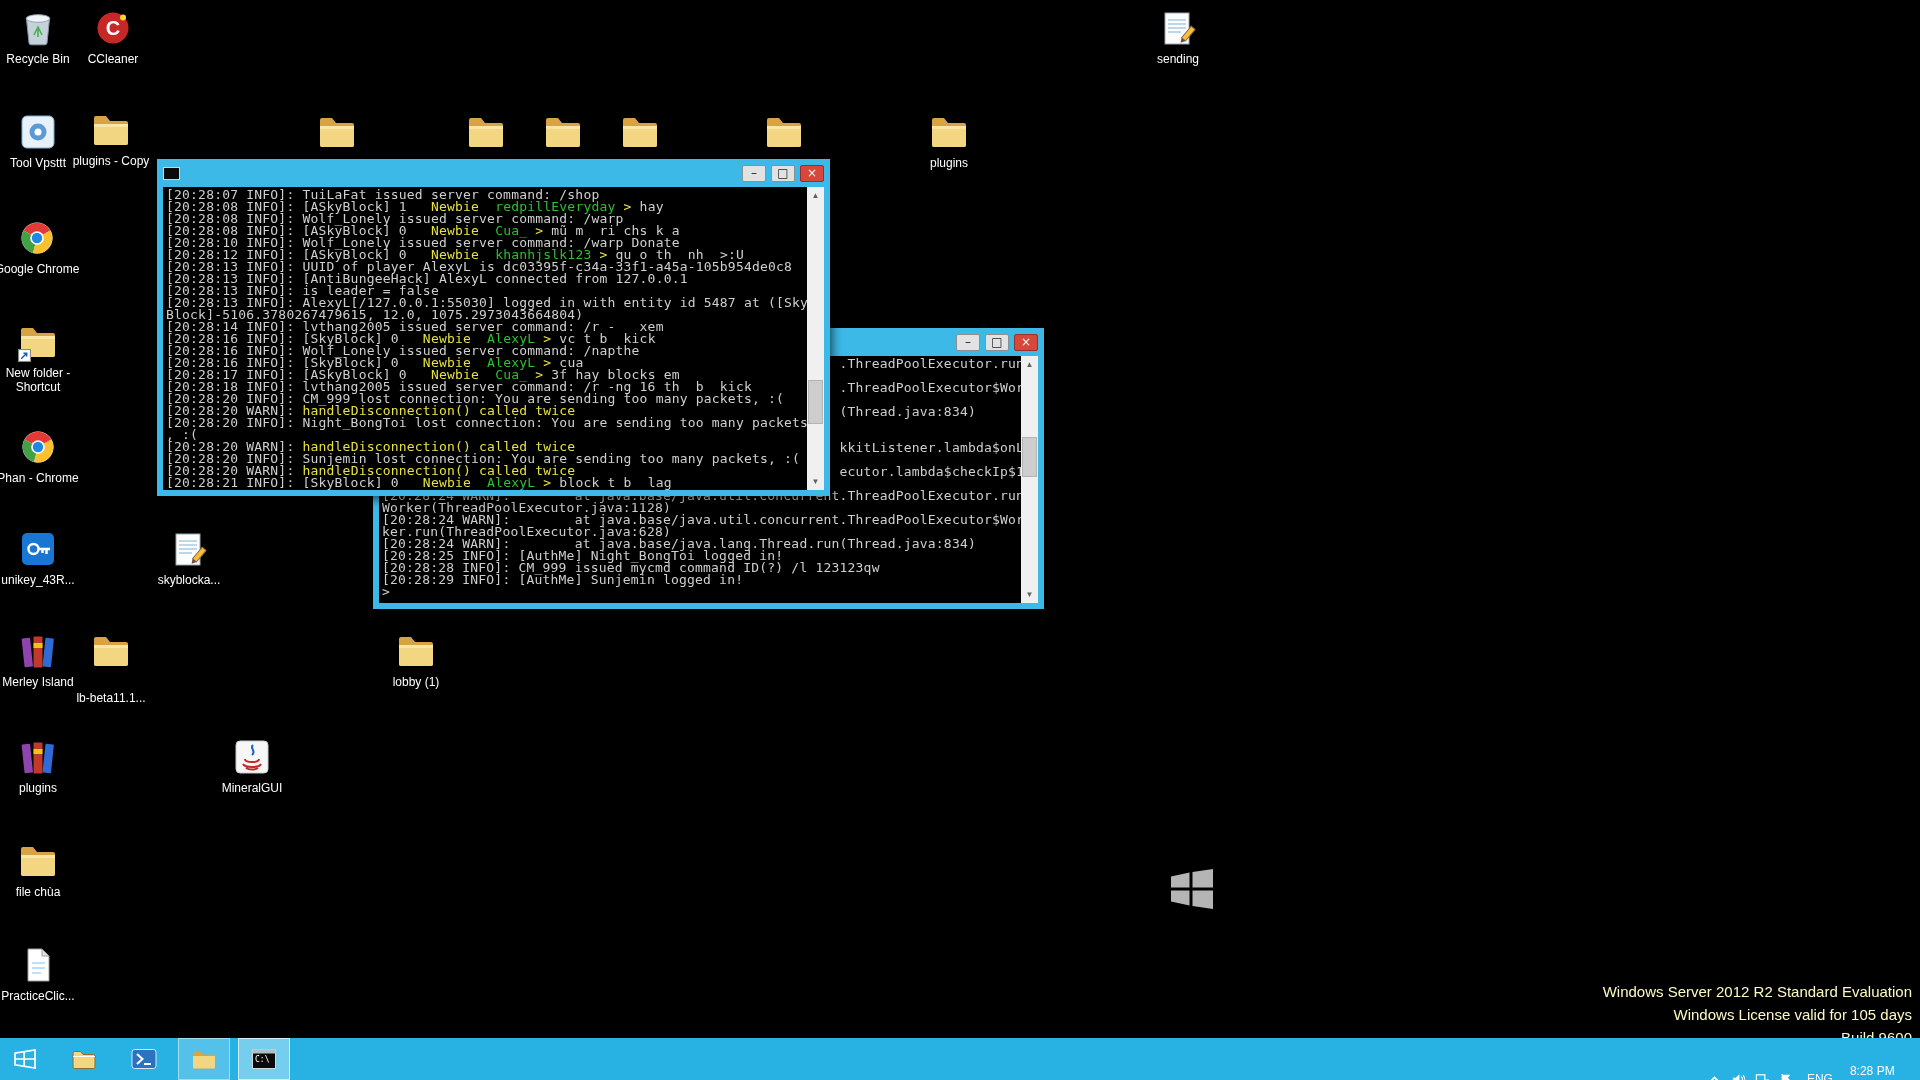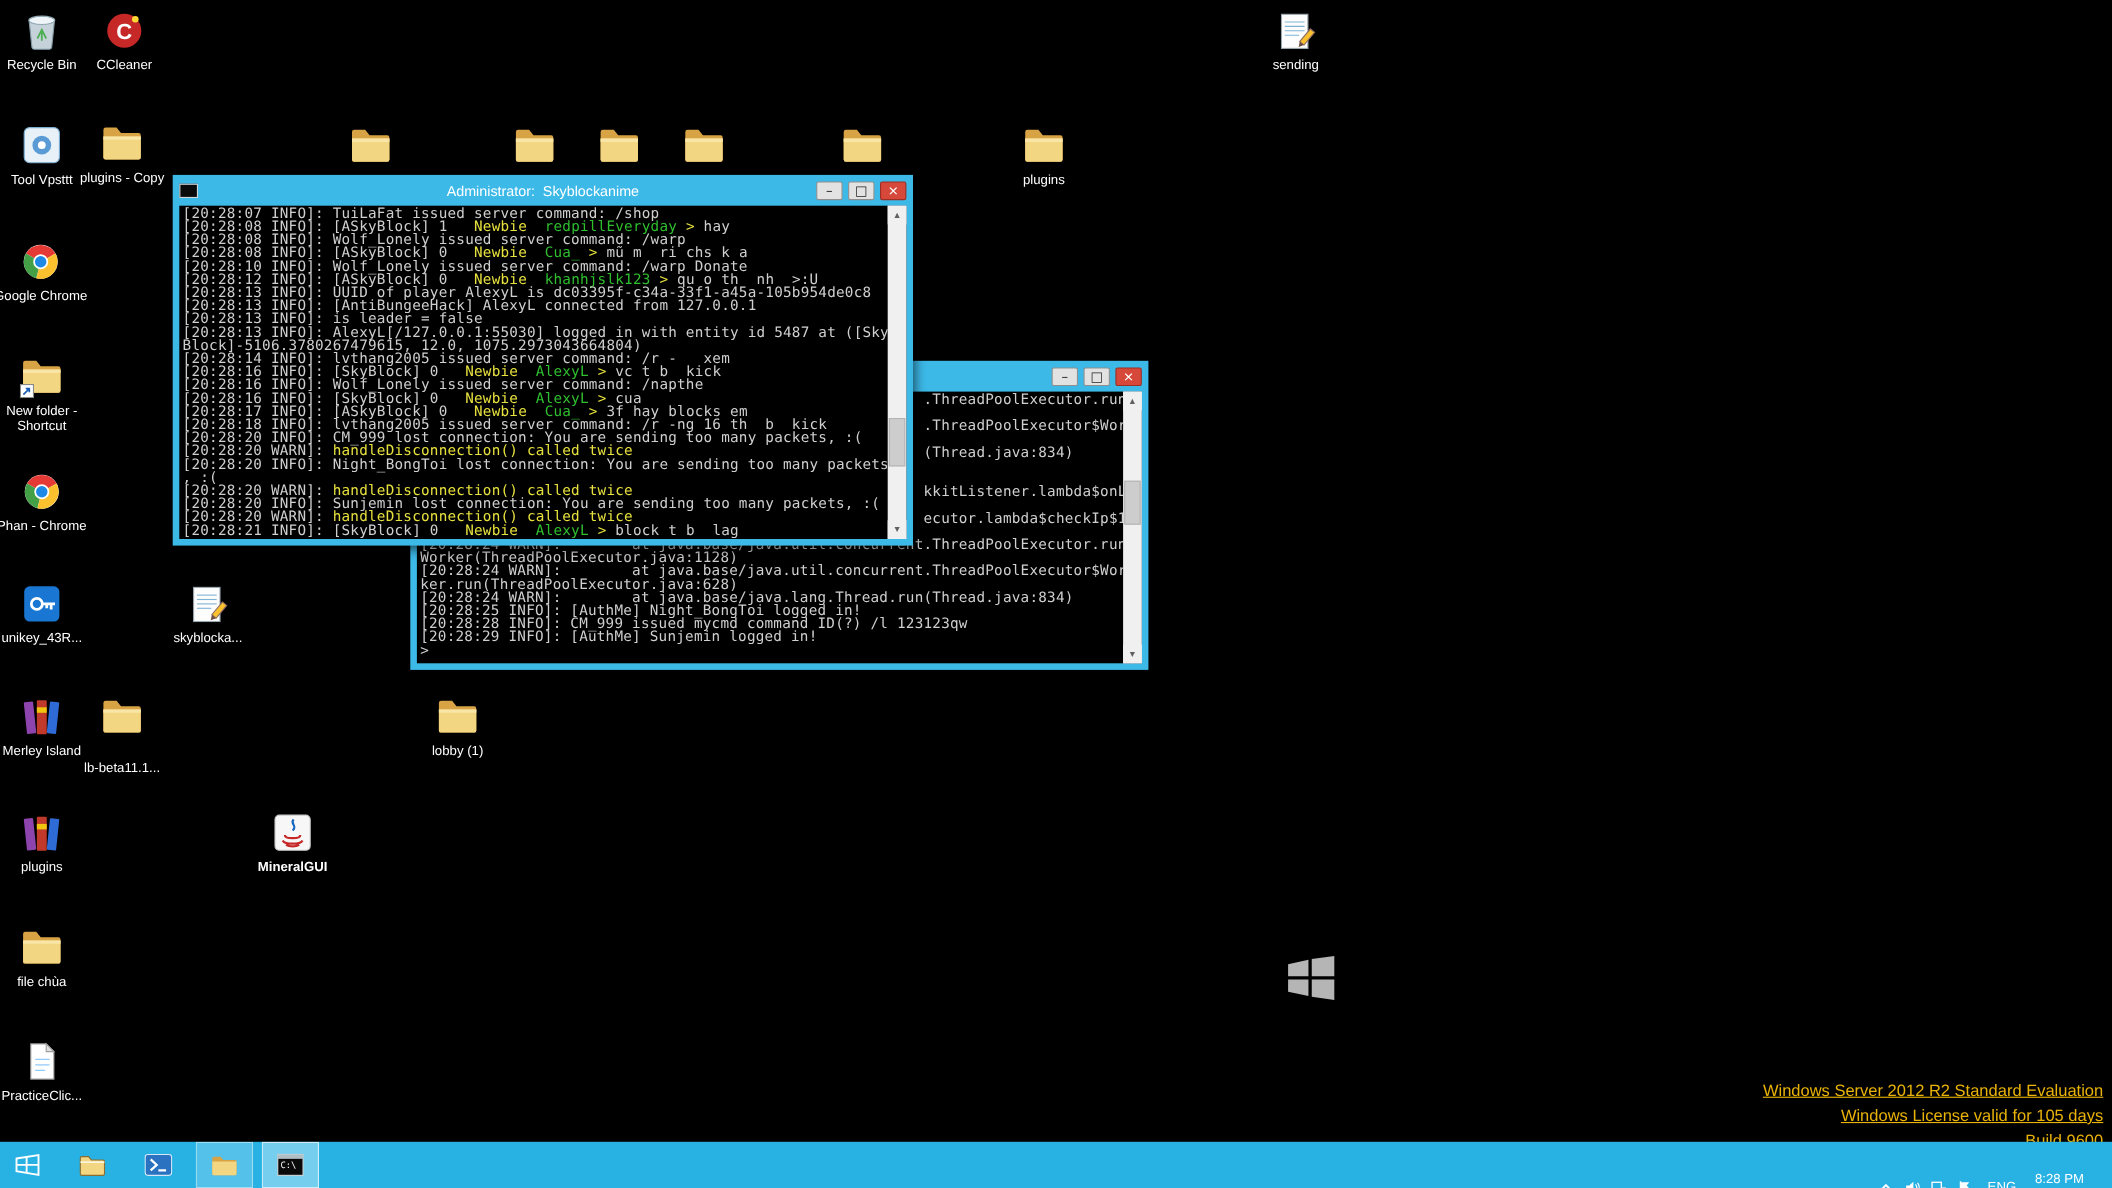--- a/index.html
+++ b/index.html
@@ -35,22 +35,22 @@
   .sb-arrow { position:absolute; left:0; right:0; height:17px; color:#606060; font-size:8px;
     line-height:17px; text-align:center; background:#f0f0f0; }
   .sb-arrow.sb-down { bottom:0; } .sb-arrow.sb-up { top:0; }
   .sb-thumb { position:absolute; left:1px; right:1px; background:#cdcdcd; border:1px solid #b4b4b4; }
 
   
   .watermark { position:absolute; left:1169px; top:866px; display:flex; align-items:center;
     gap:18px; z-index:1; }
   .wm-logo svg { width:46px; height:46px; display:block; }
   .wm-text { color:#c3c3c3; font-size:39px; letter-spacing:-.5px; white-space:pre; }
-  .eval-text { position:absolute; right:8px; top:980px; text-align:right; color:#eab308;
-    font-size:15px; line-height:23px; z-index:1;text-decoration:underline; }
+  .eval-text { position:absolute; right:8px; top:980px; text-align:right; color:#fef9c3;
+    font-size:15px; line-height:23px; z-index:1; }
 
   
   .taskbar { position:absolute; left:0; right:0; bottom:0; height:42px; background:var(--taskbar);
     display:flex; align-items:stretch; z-index:50; }
   .tb-btn { width:52px; display:flex; align-items:center; justify-content:center; }
   .tb-btn + .tb-btn { margin-left:8px; }
   .tb-btn.start { width:50px; margin-left:0; }
   .tb-btn.open { background:rgba(255,255,255,.20); box-shadow:inset 0 0 0 1px rgba(255,255,255,.45); }
   .tb-btn.active { background:rgba(255,255,255,.36); box-shadow:inset 0 0 0 1px rgba(255,255,255,.65); }
   .tb-btn svg { width:26px; height:26px; display:block; }
@@ -285,21 +285,21 @@
       <div class="dicon-img">
         <svg viewBox="0 0 40 40">
           <rect x="5" y="7" width="8.5" height="29" rx="1" fill="#8e44ad" transform="rotate(-6 9 21)"></rect>
           <rect x="26" y="7" width="8.5" height="29" rx="1" fill="#2e6bd6" transform="rotate(6 30 21)"></rect>
           <rect x="15.5" y="5.5" width="9" height="31" rx="1" fill="#c0392b"></rect>
           <rect x="15.5" y="12" width="9" height="5" fill="#f1c40f"></rect>
         </svg>
       </div>
       <div class="dicon-label">plugins</div>
     </div>
-    <div class="dicon" style="left: 222px; top: 737px; font-weight: bold;">
+    <div class="dicon" style="left: 208px; top: 737px;">
       <div class="dicon-img">
         <svg viewBox="0 0 40 40">
           <rect x="4" y="4" width="32" height="32" rx="4" fill="#f7f7f7" stroke="#c8c8c8"></rect>
           <path d="M21 8 c-4 3.5 4 6 -1 10" stroke="#1565c0" stroke-width="2" fill="none"></path>
           <path d="M13 22 c0 4 14 4 14 0 M11 27 c2 4 16 4 18 0 M14 31 c3 2 9 2 12 0" stroke="#c62828" stroke-width="2" fill="none"></path>
         </svg>
       </div>
       <div class="dicon-label">MineralGUI</div>
     </div>
     <div class="dicon" style="left: -6px; top: 841px;">
@@ -365,21 +365,20 @@
       <div class="sb-arrow sb-up">▲</div>
       <div class="sb-thumb" style="height: 40px; top: 81.01px;"></div>
       <div class="sb-arrow sb-down">▼</div>
     </div>
   </div>
 </div>
 
 <div class="console" style="z-index: 10; left: 157px; top: 159px; width: 673px; height: 337px;">
   <div class="cons-title">
     <span class="cons-ticon"></span>
-    <span class="cons-title-text">Administrator:  Skyblockanime</span>
     <span class="cons-btns">
       <span class="cbtn">–</span>
       <span class="cbtn">□</span>
       <span class="cbtn close">×</span>
     </span>
   </div>
   <div class="cons-body">
     <div class="cons-text">
         <div class="cline"><span class="c-w">[20:28:07 INFO]: TuiLaFat issued server command: /shop</span></div>
         <div class="cline"><span class="c-w">[20:28:08 INFO]: [ASkyBlock] 1   </span><span class="c-y">Newbie</span><span class="c-w">  </span><span class="c-g">redpillEveryday</span><span class="c-w"> </span><span class="c-y">&gt;</span><span class="c-w"> hay</span></div>

